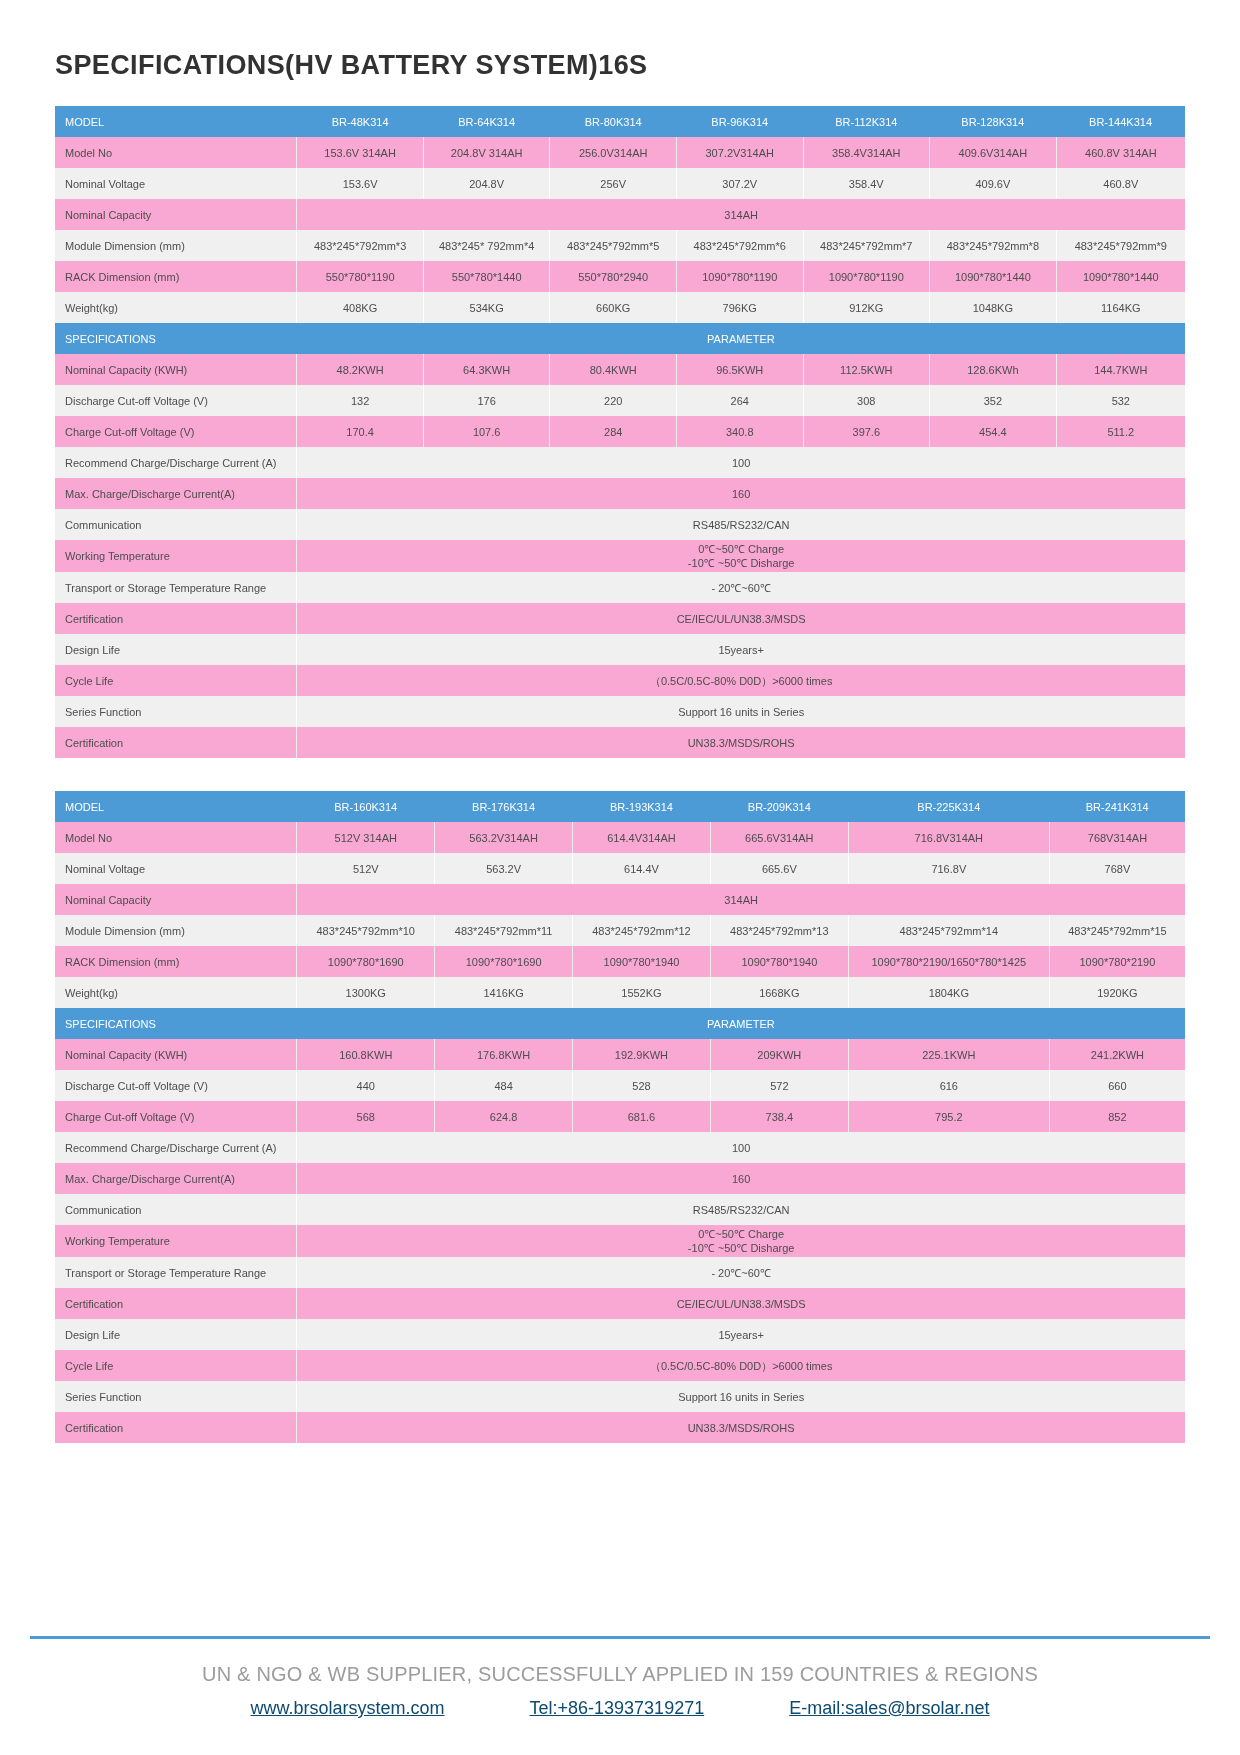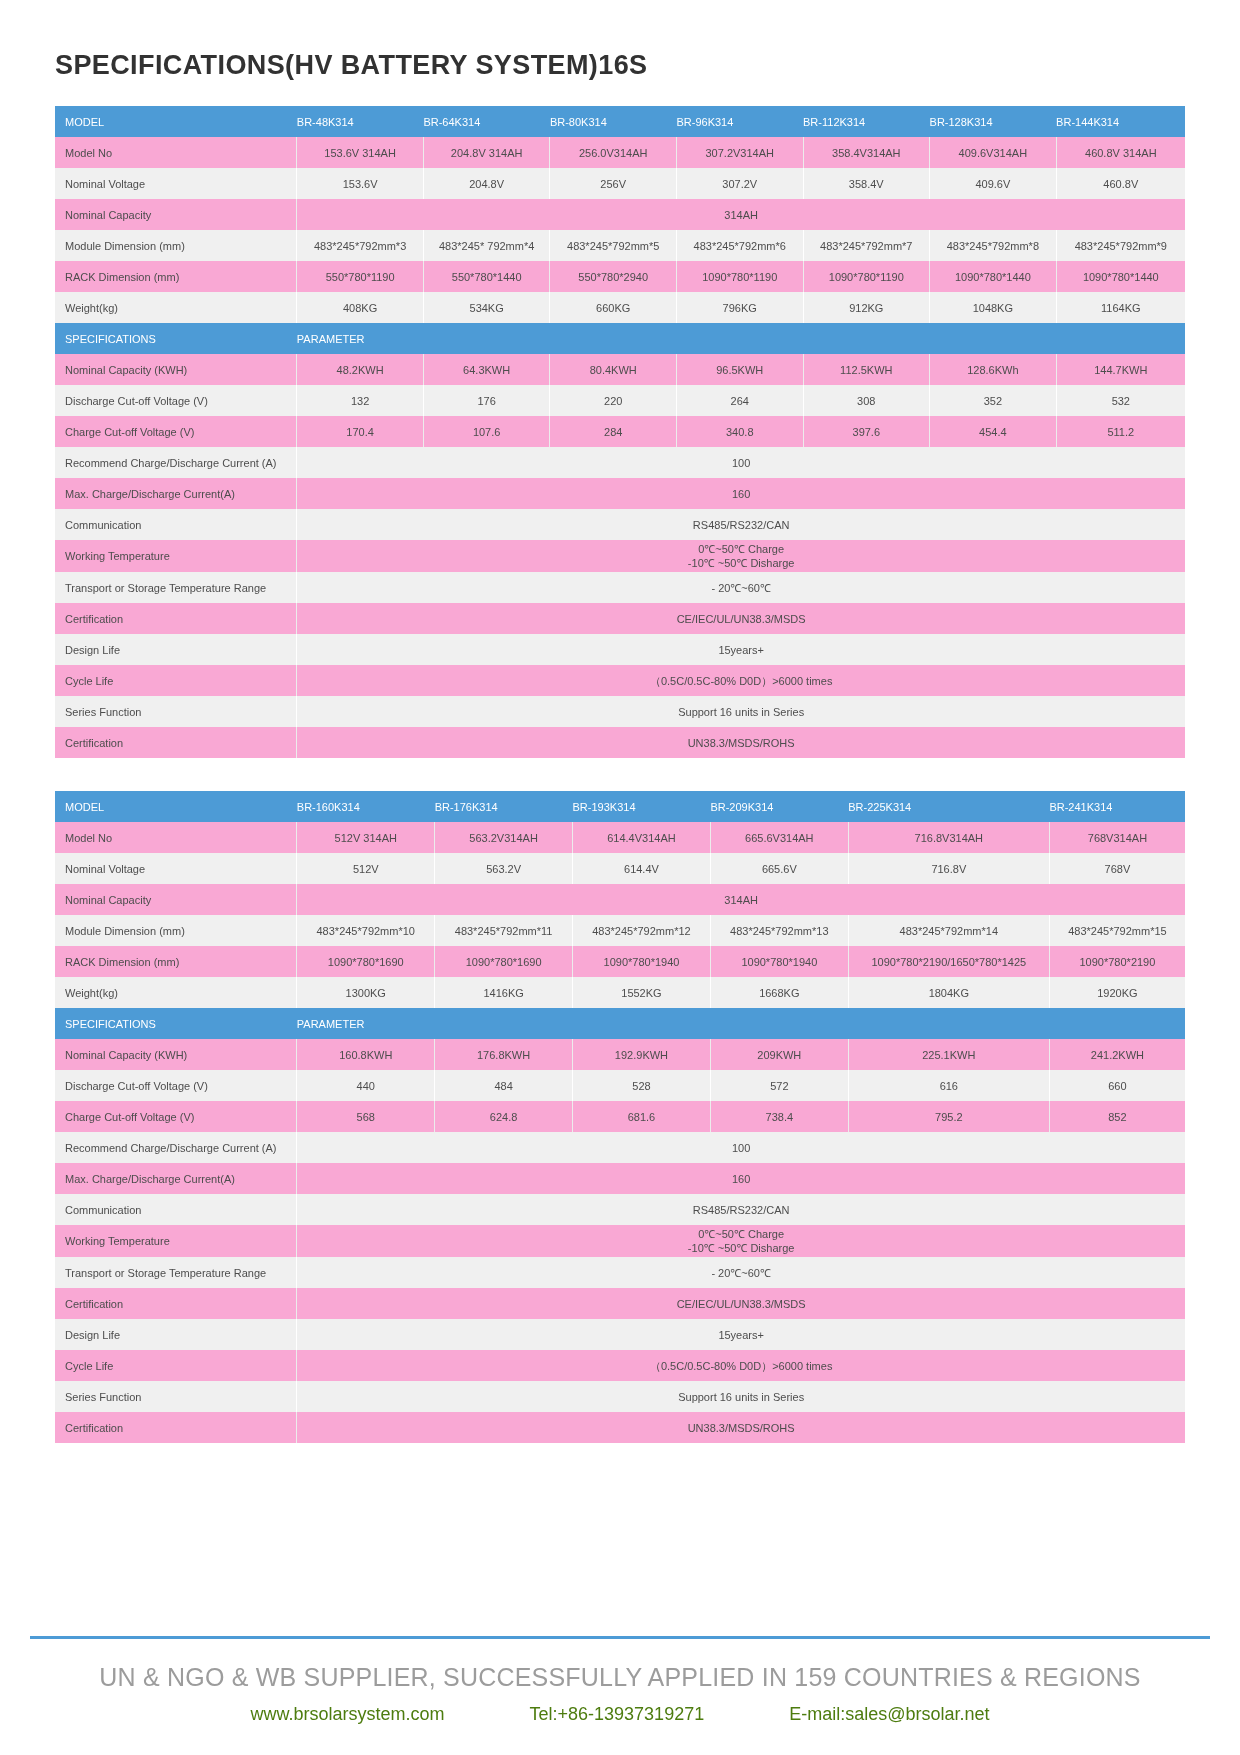--- a/index.html
+++ b/index.html
@@ -24,41 +24,41 @@
     width:100%; border-collapse:collapse; table-layout:fixed;
     margin-bottom:33px;
   }
   th, td { font-size:11px; line-height:14px; }
 
   tr.band-row th {
     background:var(--accent, #4d9bd6);
     color:#ffffff; font-weight:normal; height:31px;
   }
   tr.band-row th.label-cell { text-align:left; padding-left:10px; }
-  tr.band-row th.model-cell, tr.band-row th.param-cell { text-align:left; }
+  tr.band-row th.model-cell, tr.band-row th.param-cell { text-align:center; }
 
   tr.white { background:#f9a8d4; }
   tr.gray  { background:var(--stripe, #f0f0f0); }
 
   td { height:31px; color:#4d4d4d; vertical-align:middle; }
   td.label-cell { text-align:left; padding-left:10px; }
   td.value-cell { text-align:center; padding:2px 3px; }
 
   tr.white td + td { border-left:1px solid #ececec; }
   tr.gray  td + td { border-left:1px solid #ffffff; }
 
   .footer { position:absolute; left:0; top:1636px; width:1240px; }
   .footer-divider { margin:0 30px; height:3px; background:var(--accent, #4d9bd6); }
   .footer-tagline {
     margin-top:24px; text-align:center;
-    color:#9c9c9c; font-size:25px; letter-spacing:0.2px;
+    color:#9c9c9c; font-size:20px; letter-spacing:0.2px;
   }
   .footer-contacts {
     margin-top:12px; display:flex; justify-content:center; gap:85px;
-    color:#4d7c0f; font-size:18px;
+    color:#0c4a6e; font-size:18px;text-decoration:underline;
   }
 </style>
 </head>
 <body>
 
 <div class="page">
 
   <h1 class="title">SPECIFICATIONS(HV BATTERY SYSTEM)16S</h1>
 
   <div class="tables" id="tables-root">

